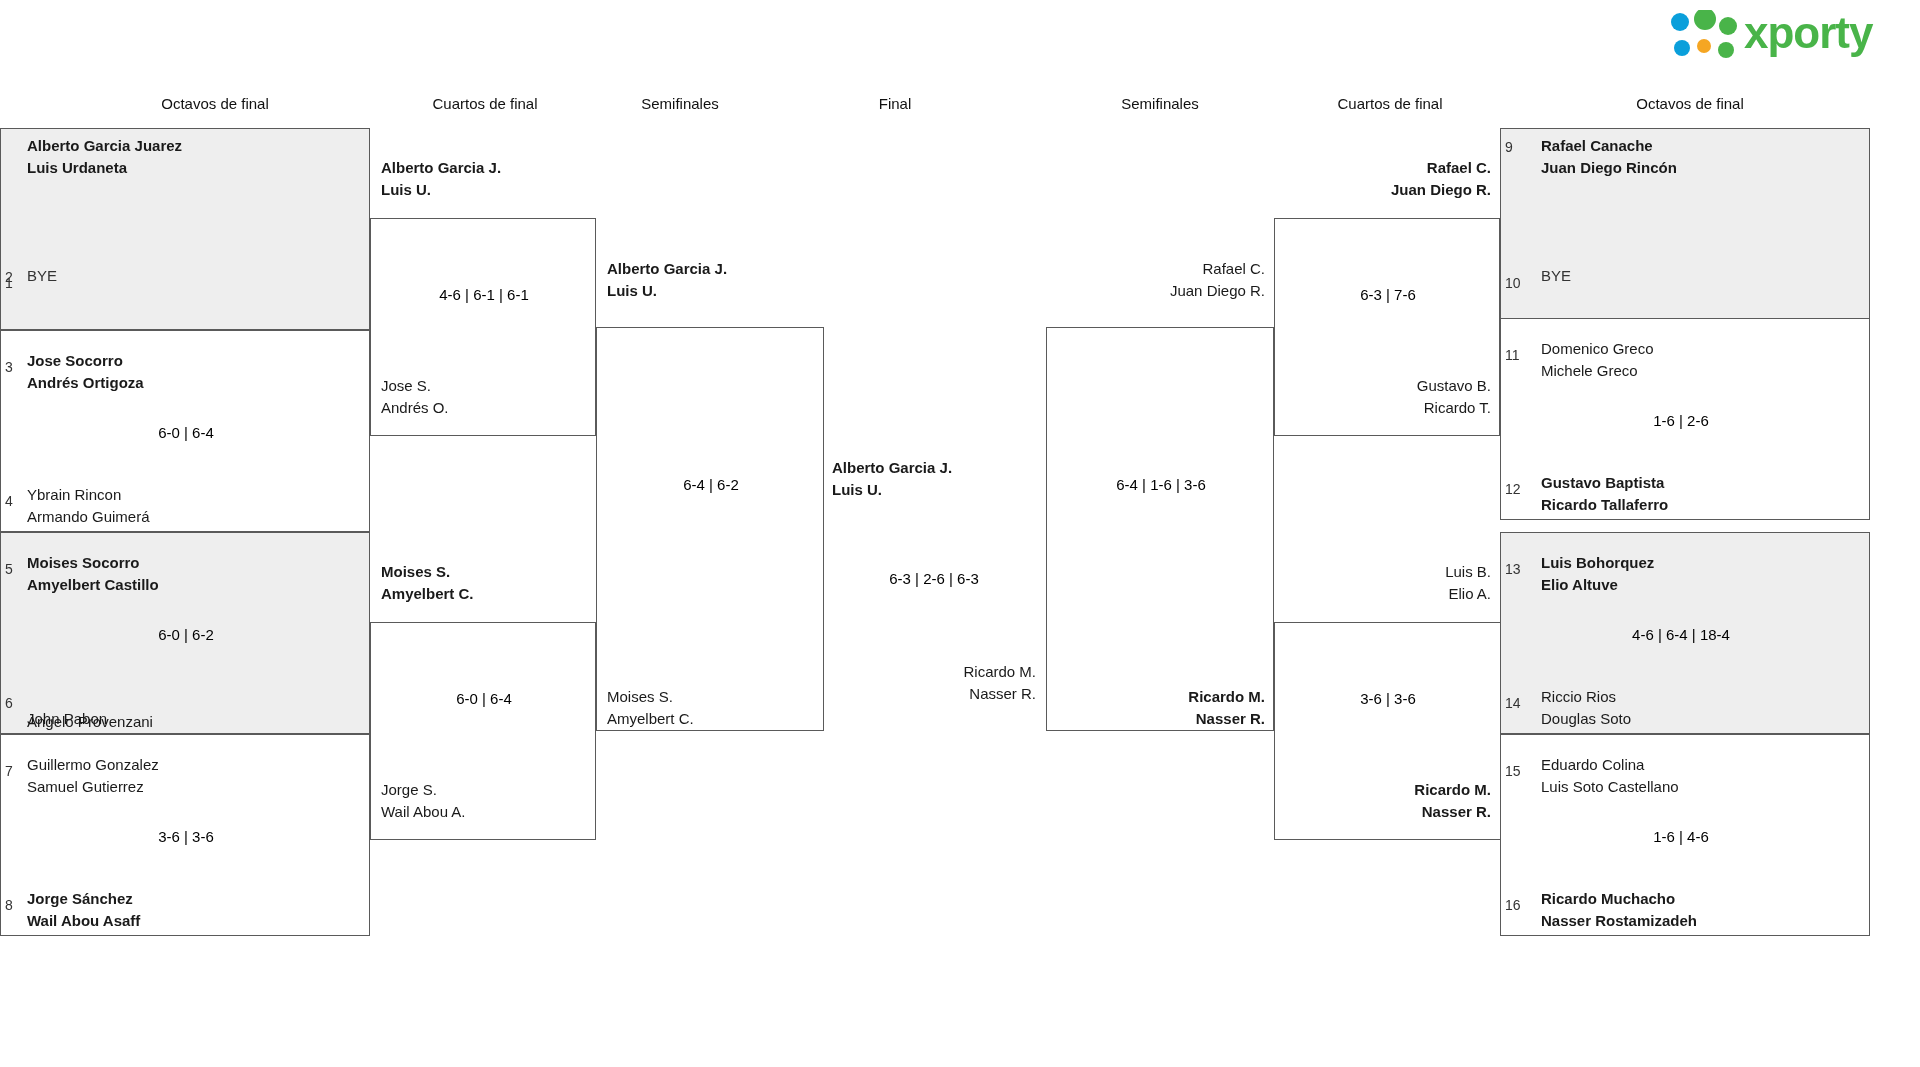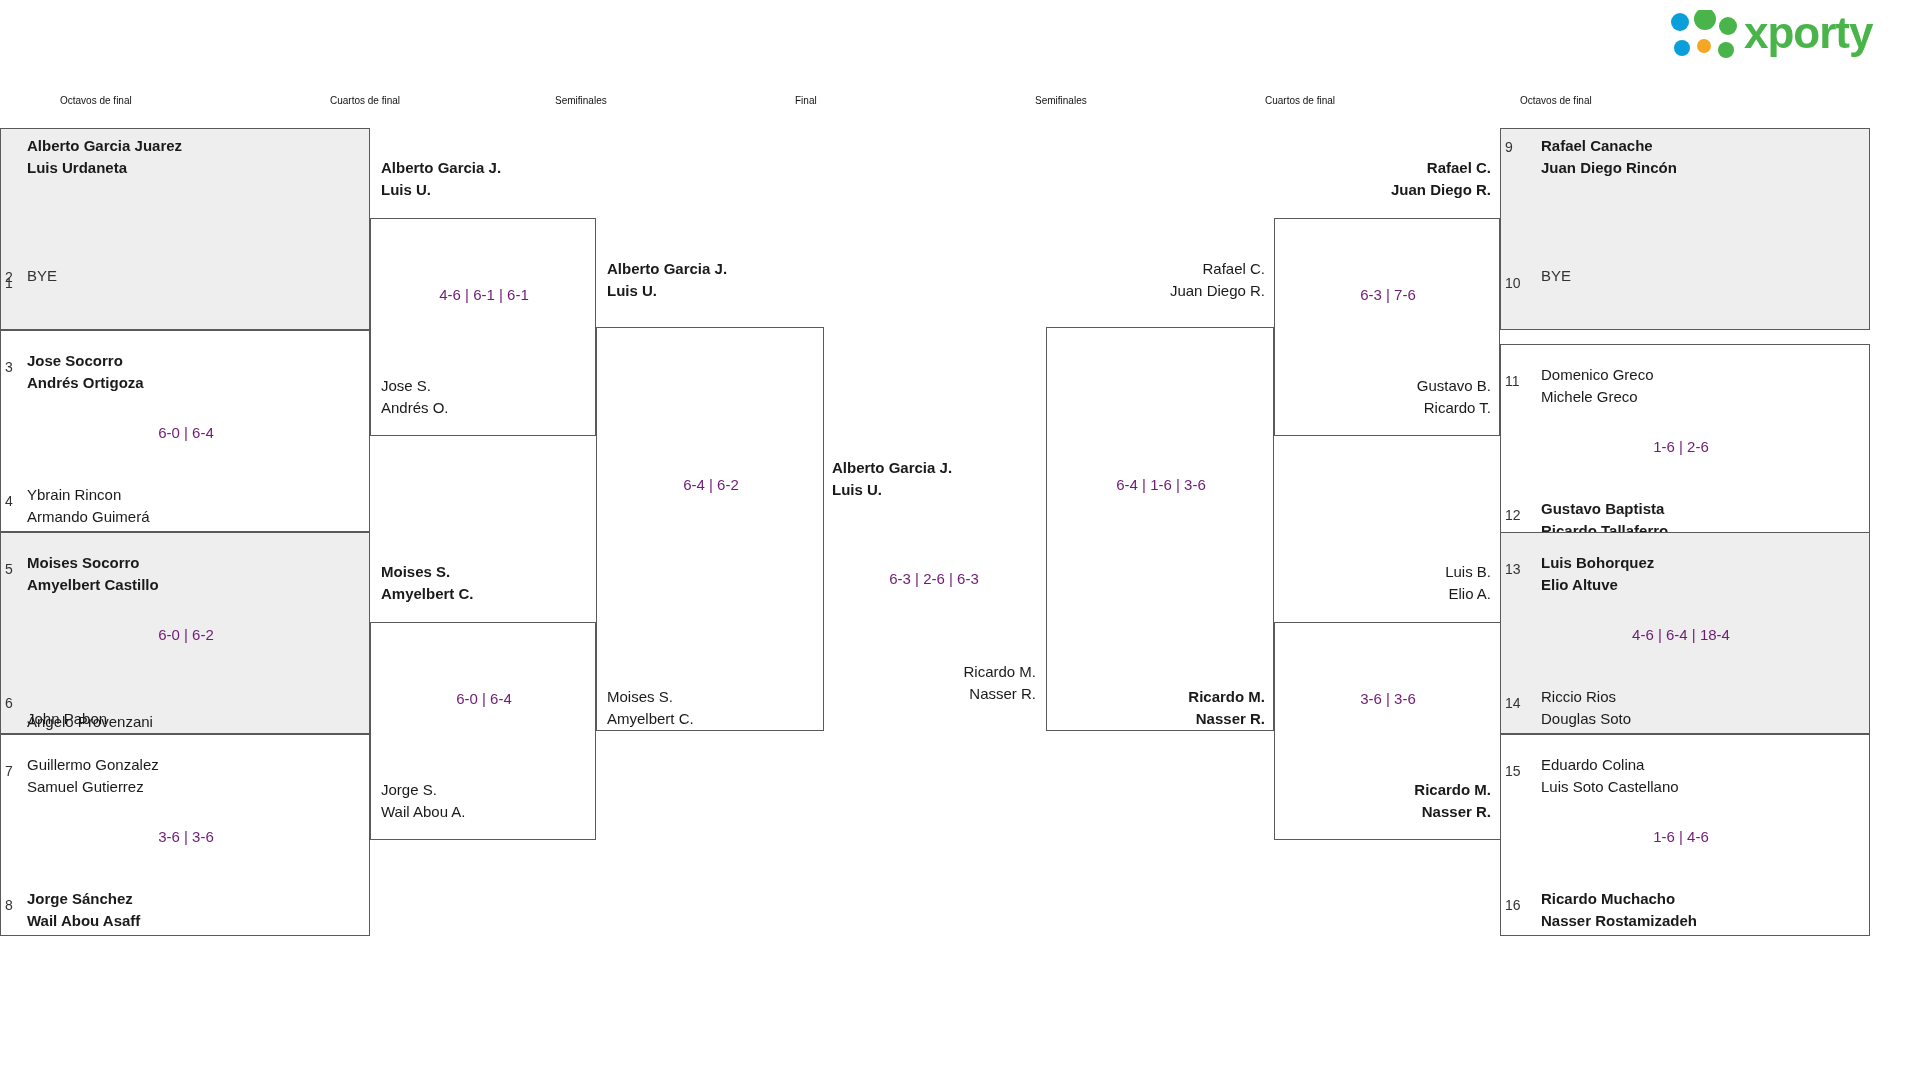--- a/index.html
+++ b/index.html
@@ -18,21 +18,21 @@
   .title-line1 { font-size: 21px; font-weight: bold; line-height: 28px; letter-spacing: .1px; }
   .title-line2 { font-size: 21px; font-weight: bold; line-height: 28px; letter-spacing: .1px; }
 
   .logo { position: absolute; right: 12px; top: 6px; width: 240px; height: 56px; }
   .logo-dots { position: absolute; left: 0; top: 4px; width: 72px; height: 50px; }
   .logo-text { position: absolute; left: 76px; top: 2px; font-size: 44px; font-weight: bold;
                color: #49b449; letter-spacing: -1px; line-height: 50px; }
 
   
   .col-head {
-    position: absolute; top: 95px; font-size: 10px; color: #111; 
+    position: absolute; top: 95px; font-size: 15px; color: #111; text-align: center;
   }
 
   
   .match {
     position: absolute;
     border: 1px solid #5a5a5a;
     background: #ffffff;
   }
   .match.shaded { background: #eeeeee; }
 
@@ -43,21 +43,21 @@
     position: absolute;
     font-size: 15px;
     line-height: 22px;
     white-space: nowrap;
   }
   .players.bold { font-weight: bold; }
   .players.right { text-align: right; }
   .score {
     position: absolute;
     font-size: 15px;
-    color: #701a75;
+    color: #000000;
     white-space: nowrap;
   }
   .bye { position: absolute; font-size: 15px; color: #333; }
 
   .label-free {
     position: absolute;
     font-size: 15px;
     line-height: 22px;
     white-space: nowrap;
   }
@@ -185,21 +185,21 @@
   </div>
 
   <div class="match shaded" style="left:1500px; top:128px; width:370px; height:202px;">
     <span class="seed" style="top:146px;">10</span>
     <span class="seed" style="top:10px;">9</span>
     <span class="players bold" style="left:40px; top:6px;">Rafael Canache</span>
     <span class="players bold" style="left:40px; top:28px;">Juan Diego Rincón</span>
     <span class="bye" style="left:40px; top:138px;">BYE</span>
   </div>
 
-  <div class="match" style="left:1500px; top:344px; width:370px; height:202px;">
+  <div class="match" style="left:1500px; top:318px; width:370px; height:202px;">
     <span class="seed" style="top:28px;">11</span>
     <span class="players" style="left:40px; top:19px;">Domenico Greco</span>
     <span class="players" style="left:40px; top:41px;">Michele Greco</span>
     <span class="score" style="left:0; width:360px; text-align:center; top:93px;">1-6 | 2-6</span>
     <span class="seed" style="top:162px;">12</span>
     <span class="players bold" style="left:40px; top:153px;">Gustavo Baptista</span>
     <span class="players bold" style="left:40px; top:175px;">Ricardo Tallaferro</span>
   </div>
 
   <div class="match shaded" style="left:1500px; top:532px; width:370px; height:202px;">

